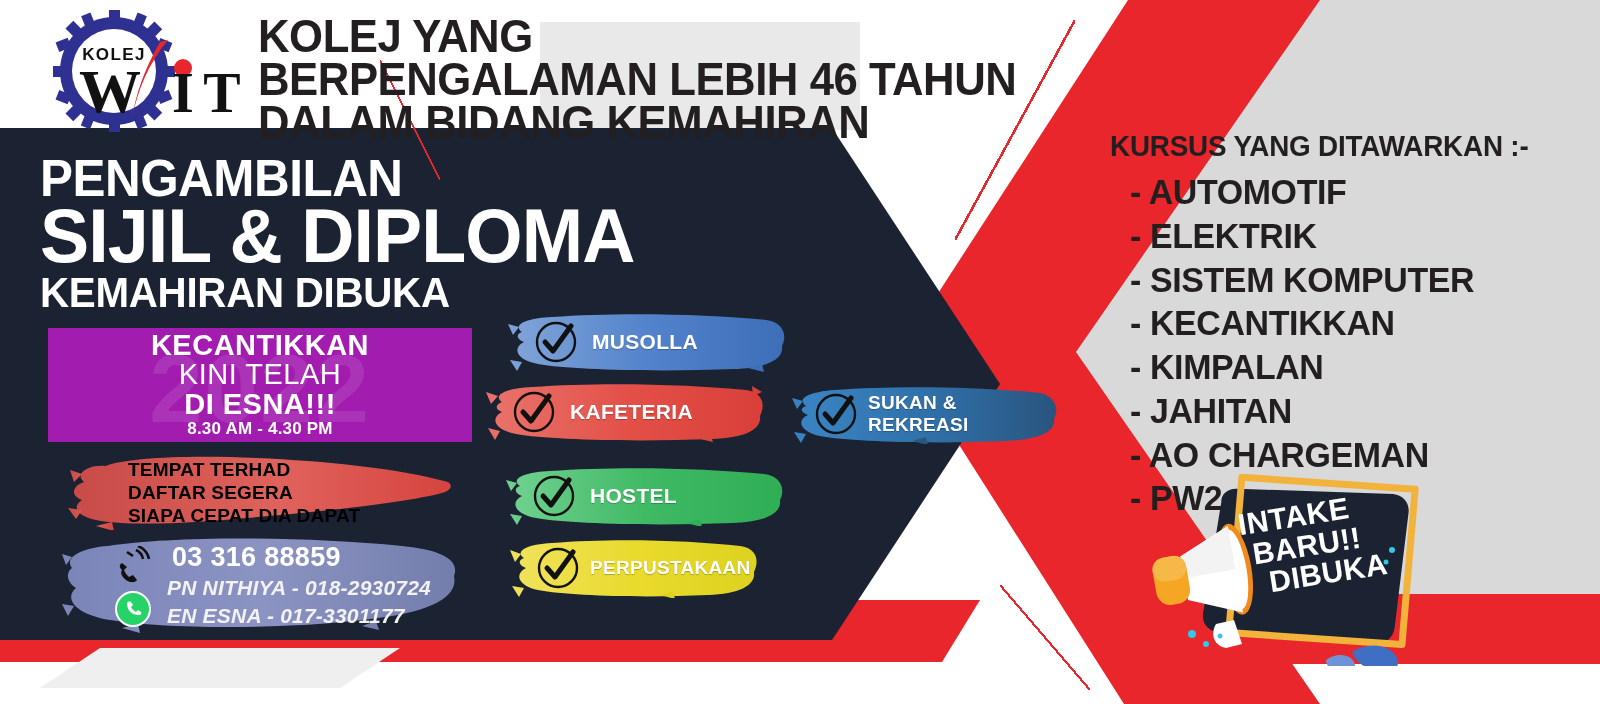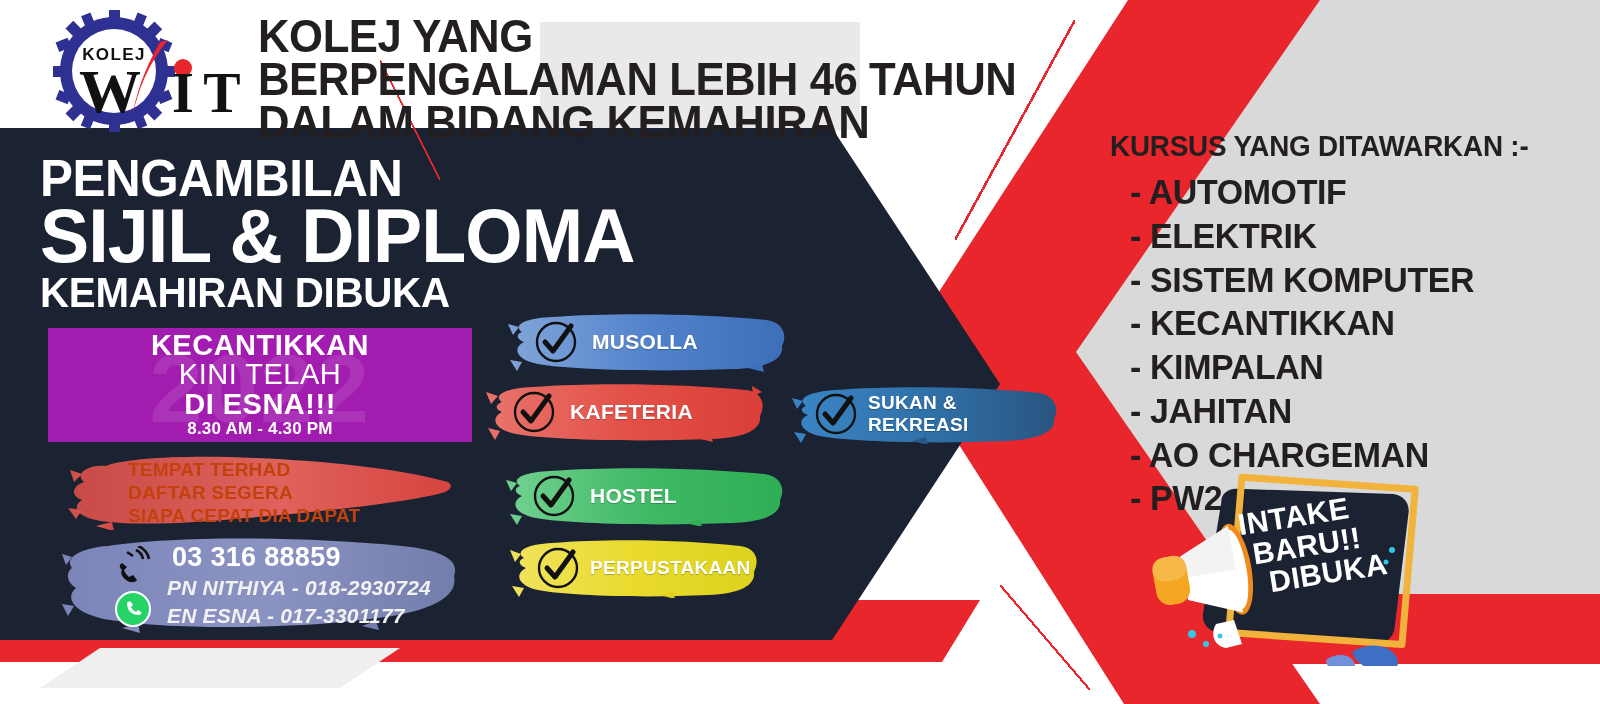--- a/index.html
+++ b/index.html
@@ -103,21 +103,21 @@
   .reg-box .r1{position:relative;font-size:29px;font-weight:bold;color:#fff;line-height:1.02;letter-spacing:0.5px;}
   .reg-box .r2{position:relative;font-size:29px;font-weight:normal;color:#fff;line-height:1.02;letter-spacing:0.5px;}
   .reg-box .r3{position:relative;font-size:29px;font-weight:bold;color:#fff;line-height:1.02;letter-spacing:0.5px;}
   .reg-box .r4{position:relative;font-size:17px;font-weight:bold;color:#fff;margin-top:0;letter-spacing:0.2px;}
 
   
   .brush-red{
     position:absolute;left:66px;top:452px;width:390px;height:78px;
   }
   .brush-red svg{position:absolute;inset:0;}
-  .brush-red .btxt{position:absolute;left:62px;top:6px;color:#c2410c;font-weight:bold;font-size:19px;line-height:1.22;letter-spacing:0.2px;}
+  .brush-red .btxt{position:absolute;left:62px;top:6px;color:#000000;font-weight:bold;font-size:19px;line-height:1.22;letter-spacing:0.2px;}
 
   
   .brush-blue{
     position:absolute;left:62px;top:534px;width:400px;height:100px;
   }
   .brush-blue svg.bg{position:absolute;inset:0;}
   .ph-main{position:absolute;left:110px;top:8px;color:#fff;font-weight:bold;font-size:27px;letter-spacing:0.3px;}
   .ph-a{position:absolute;left:105px;top:42px;color:#f2f2f2;font-size:21px;font-style:italic;font-weight:bold;letter-spacing:0.2px;}
   .ph-b{position:absolute;left:105px;top:70px;color:#f2f2f2;font-size:21px;font-style:italic;font-weight:bold;letter-spacing:0.2px;}
   .ico-call{position:absolute;left:52px;top:12px;width:40px;height:40px;}

